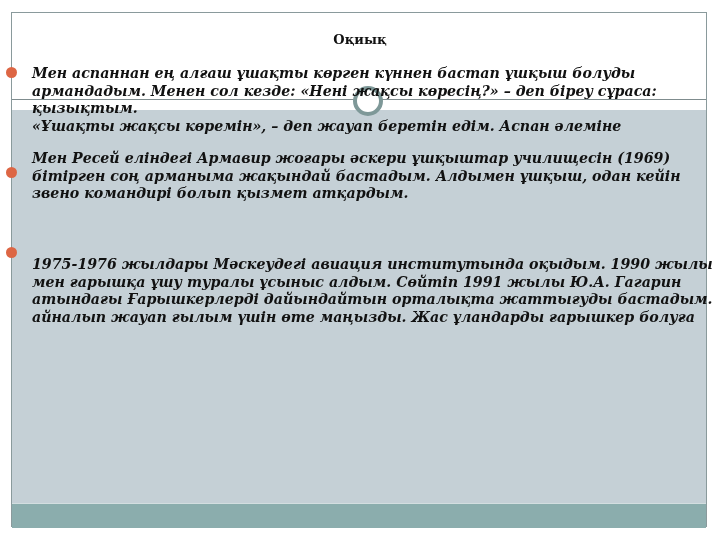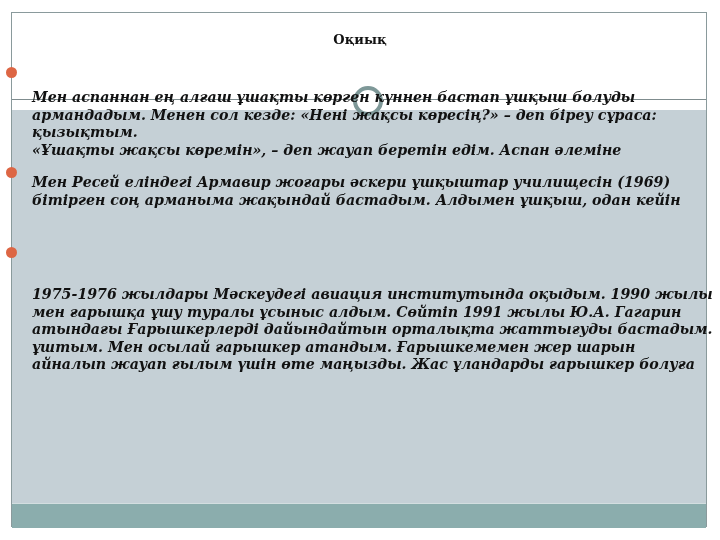--- a/index.html
+++ b/index.html
@@ -33,21 +33,20 @@
     font-size: 13px; font-weight: bold; color: #111;
   }
   .bullet {
     position: absolute; left: 6px; width: 11px; height: 11px; border-radius: 50%;
     background: #dd6644;
   }
   .para {
     position: absolute; left: 32px; width: 660px;
     font-size: 14.2px; line-height: 17.5px; font-style: italic; font-weight: bold;
     color: #111;
-    margin-top: 24px;
   }
   .para span { display: block; white-space: nowrap; }
 </style>
 </head>
 <body>
 
 <div class="frame">
   <div class="gray-band"></div>
   <div class="divider-line"></div>
   <div class="teal-bar"></div>
@@ -61,22 +60,22 @@
   <span>Мен аспаннан ең алғаш ұшақты көрген күннен бастап ұшқыш болуды</span>
   <span>армандадым. Менен сол кезде: «Нені жақсы көресің?» – деп біреу сұраса:</span>
   <span>қызықтым.</span>
   <span>«Ұшақты жақсы көремін», – деп жауап беретін едім. Аспан әлеміне</span>
 </div>
 
 <div class="bullet" style="top:167px"></div>
 <div class="para" style="top:150px">
   <span>Мен Ресей еліндегі Армавир жоғары әскери ұшқыштар училищесін (1969)</span>
   <span>бітірген соң арманыма жақындай бастадым. Алдымен ұшқыш, одан кейін</span>
+  <span>звено командирі болып қызмет атқардым.</span>
 </div>
 
 <div class="bullet" style="top:247px"></div>
-<div class="para" style="top:262px">
+<div class="para" style="top:256px">
   <span>1975-1976 жылдары Мәскеудегі авиация институтында оқыдым. 1990 жылы</span>
   <span>мен ғарышқа ұшу туралы ұсыныс алдым. Сөйтіп 1991 жылы Ю.А. Гагарин</span>
   <span>атындағы Ғарышкерлерді дайындайтын орталықта жаттығуды бастадым.</span>
-  <span>ұштым. Мен осылай ғарышкер атандым. Ғарышкемемен жер шарын</span>
   <span>айналып жауап ғылым үшін өте маңызды. Жас ұландарды ғарышкер болуға</span>
 </div>
 
 </body></html>

